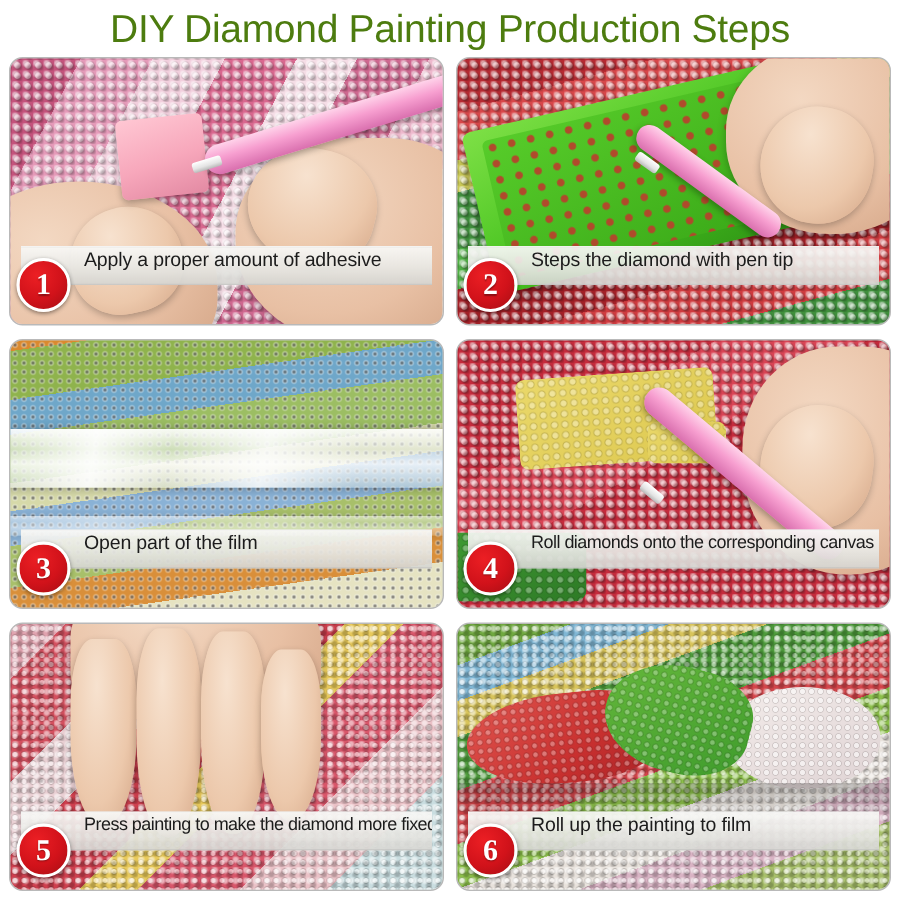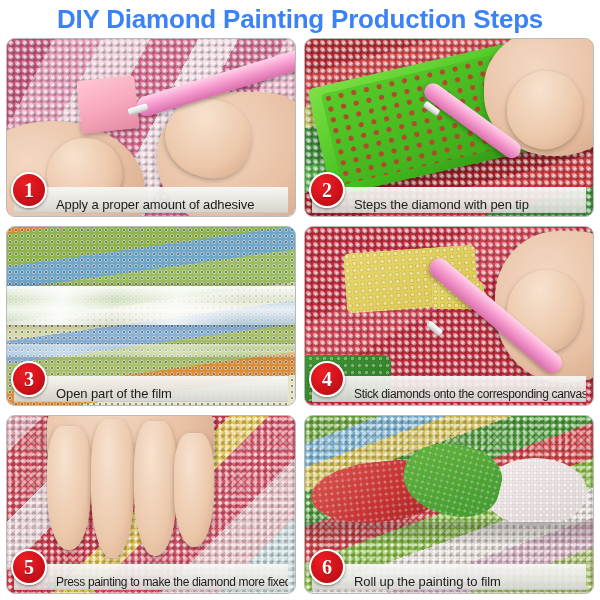--- a/index.html
+++ b/index.html
@@ -22,22 +22,22 @@
   
   #title-bar {
     height: 38px;
     display: flex;
     align-items: center;
     justify-content: center;
     background: #ffffff;
   }
   #page-title {
     font-size: 26px;
-    font-weight: bold;
-    color: #3b82f6;
+    font-weight: normal;
+    color: #4d7c0f;
     letter-spacing: -0.2px;
     white-space: nowrap;
   }
 
   
   #steps-grid {
     display: grid;
     grid-template-columns: 1fr 1fr;
     grid-template-rows: 1fr 1fr 1fr;
     gap: 9px 8px;
@@ -241,24 +241,24 @@
       linear-gradient(150deg, #f3ecea 0%, #dfd3d4 100%);
     background-size: 6px 6px, 100% 100%;
     border-radius: 50%;
   }
 
   
   .caption-bar {
     position: absolute;
     left: 7px;
     right: 7px;
-    bottom: 3px;
+    bottom: 26px;
     height: 26px;
     display: flex;
-    align-items: flex-end;
+    align-items: flex-start;
     background: linear-gradient(180deg,
       rgba(248,248,246,0.93) 0%,
       rgba(232,232,228,0.93) 55%,
       rgba(214,214,210,0.92) 100%);
     border-top: 1px solid rgba(255,255,255,0.7);
     border-bottom: 1px solid rgba(120,120,118,0.35);
   }
 
   .step-badge {
     position: absolute;
@@ -385,21 +385,21 @@
         <div class="patch-green" style="left:-4%; top:72%; width:34%; height:26%;"></div>
 
         <div class="blob skin" style="left:66%; top:2%; width:50%; height:86%; border-radius:44% 44% 50% 48%;"></div>
         <div class="blob skin-2" style="left:70%; top:24%; width:26%; height:46%; border-radius:50% 46% 46% 50%; transform:rotate(8deg);"></div>
 
         <div class="pen" style="left:44%; top:14%; width:58%; height:11%; transform:rotate(40deg); transform-origin:left center;"></div>
         <div class="pen-tip" style="left:42%; top:55%; width:6%; height:4%; transform:rotate(40deg);"></div>
       </div>
 
       <div class="caption-bar">
-        <div class="caption-text tight">Stick diamonds onto the corresponding canvas</div>
+        <div class="caption-text tight">Roll diamonds onto the corresponding canvas</div>
       </div>
       <div class="step-badge">
         <span>4</span>
       </div>
     </div>
 
     <div class="step-panel">
       <div class="photo">
         <div class="beads tex-floral"></div>
 

